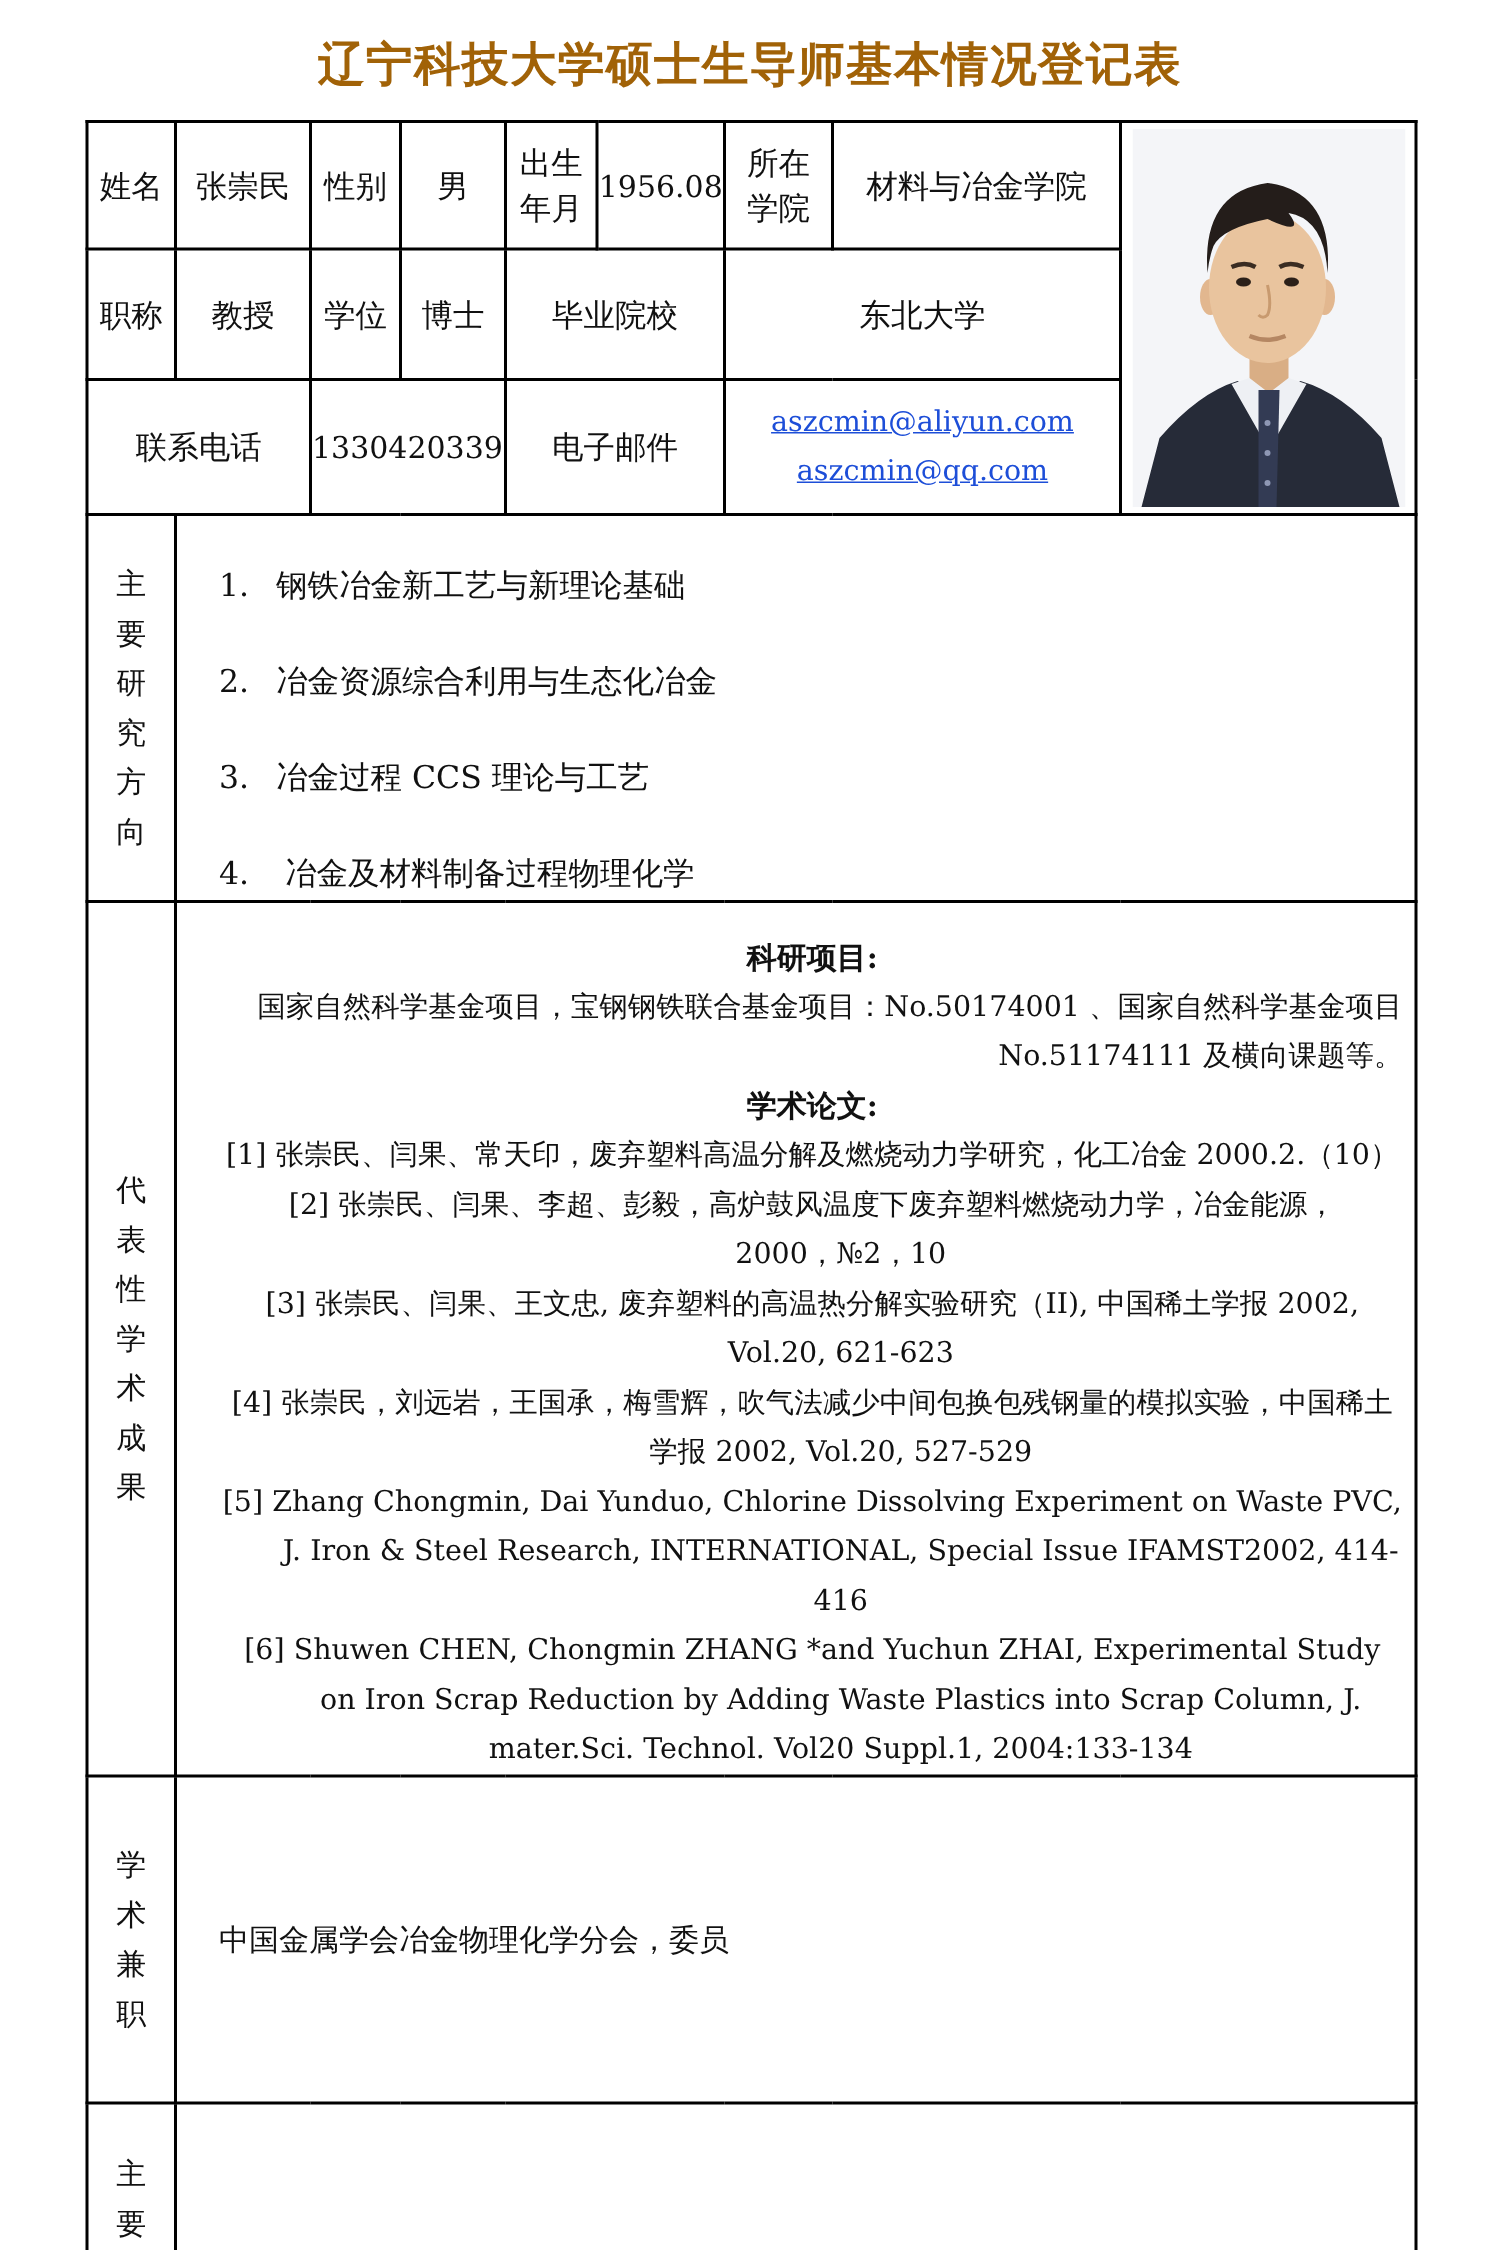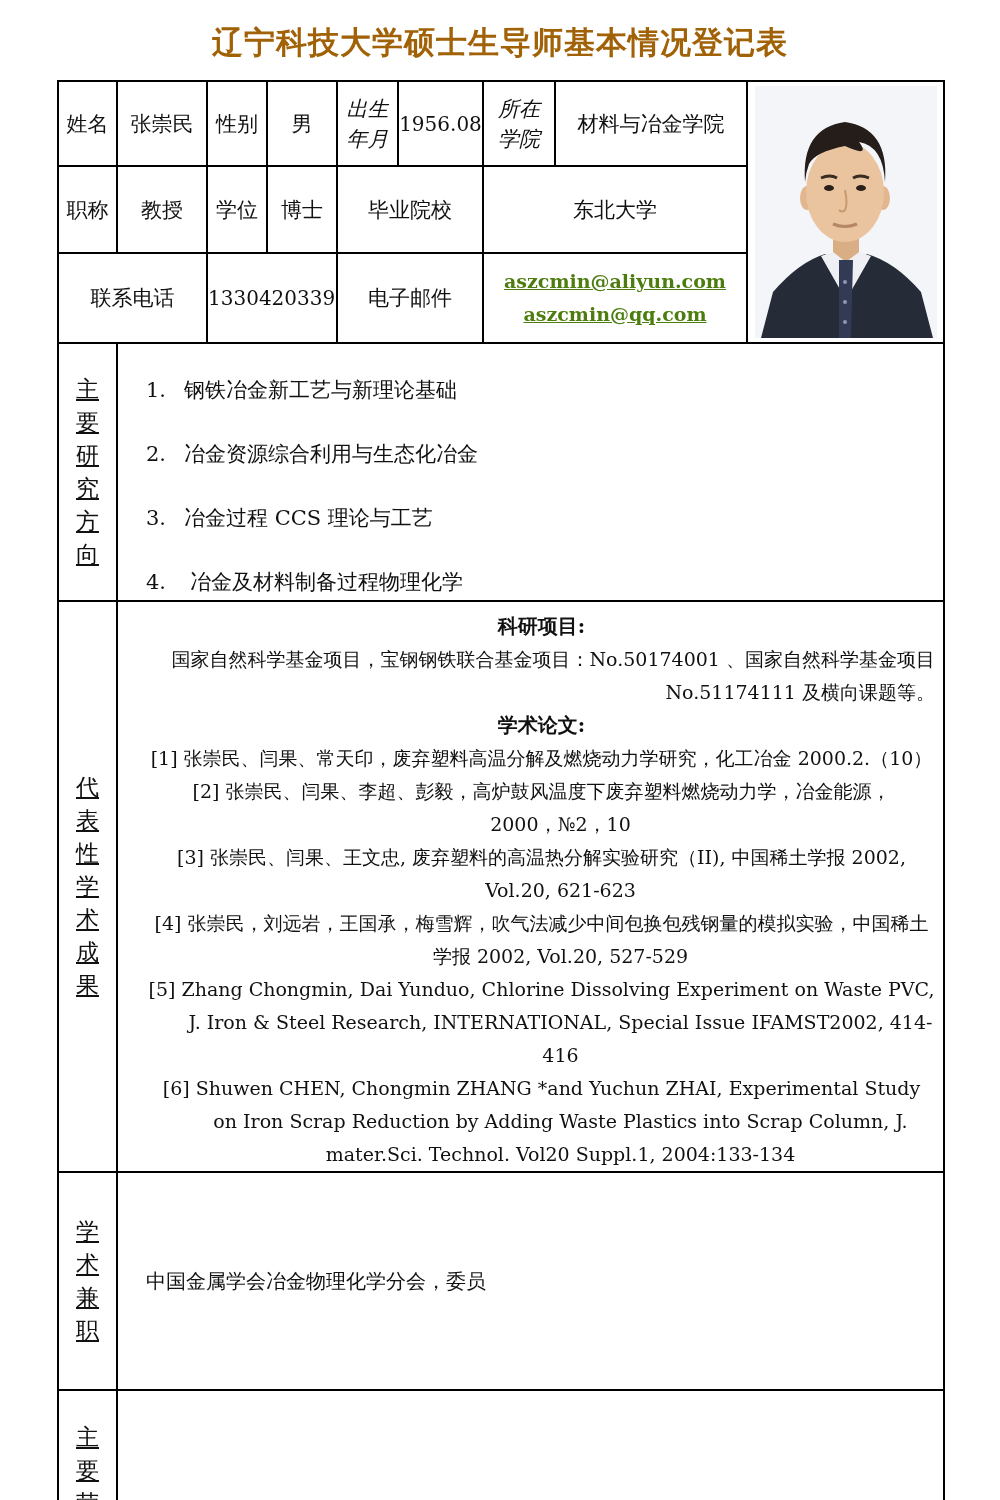--- a/index.html
+++ b/index.html
@@ -19,33 +19,33 @@
     position: absolute; left: 57px; top: 80px;
     width: 886px; table-layout: fixed;
     border-collapse: collapse;
   }
   td {
     border: 2px solid #000;
     text-align: center; vertical-align: middle;
     font-size: 21px; color: #111;
     overflow: hidden;
   }
-  td.wrap2 div { width: 50px; margin: 0 auto; word-break: break-all; line-height: 30px; font-style: italic; }
+  td.wrap2 div { width: 50px; margin: 0 auto; word-break: break-all; line-height: 30px; }
   td.photo-cell { padding: 0; background: #ffffff; }
   .photo-wrap { width: 100%; height: 100%; display: flex; align-items: center; justify-content: center; }
   .email-line { line-height: 33px; font-size: 19px; }
-  .email-line a { color: #4d7c0f; text-decoration: underline; font-weight: bold; }
+  .email-line a { color: #1d4ed8; text-decoration: underline; }
   td.vhead div {
     width: 26px; margin: 0 auto; word-break: break-all;
-    line-height: 33px; font-size: 23px; text-align: center; text-decoration: underline;
+    line-height: 33px; font-size: 20px; text-align: center;
   }
   td.content { text-align: left; padding-left: 28px; padding-right: 10px; }
   .research-item { line-height: 36px; font-size: 21px; margin-top: 28px; }
   .research-item .num { display: inline-block; width: 38px; }
-  td.ach { vertical-align: top; padding-top: 8px; padding-left: 30px; padding-right: 8px; }
+  td.ach { vertical-align: top; padding-top: 20px; padding-left: 30px; padding-right: 8px; }
   .ach-heading { font-weight: bold; font-size: 20px; line-height: 33px; }
   .ach-para { font-size: 19px; line-height: 33px; text-align: right; }
   .pub { font-size: 19px; line-height: 33px; padding-left: 38px; text-indent: -38px; }
   .positions-text { font-size: 20px; }
 </style>
 </head>
 <body>
 
 <div class="page-title">辽宁科技大学硕士生导师基本情况登记表</div>
 

